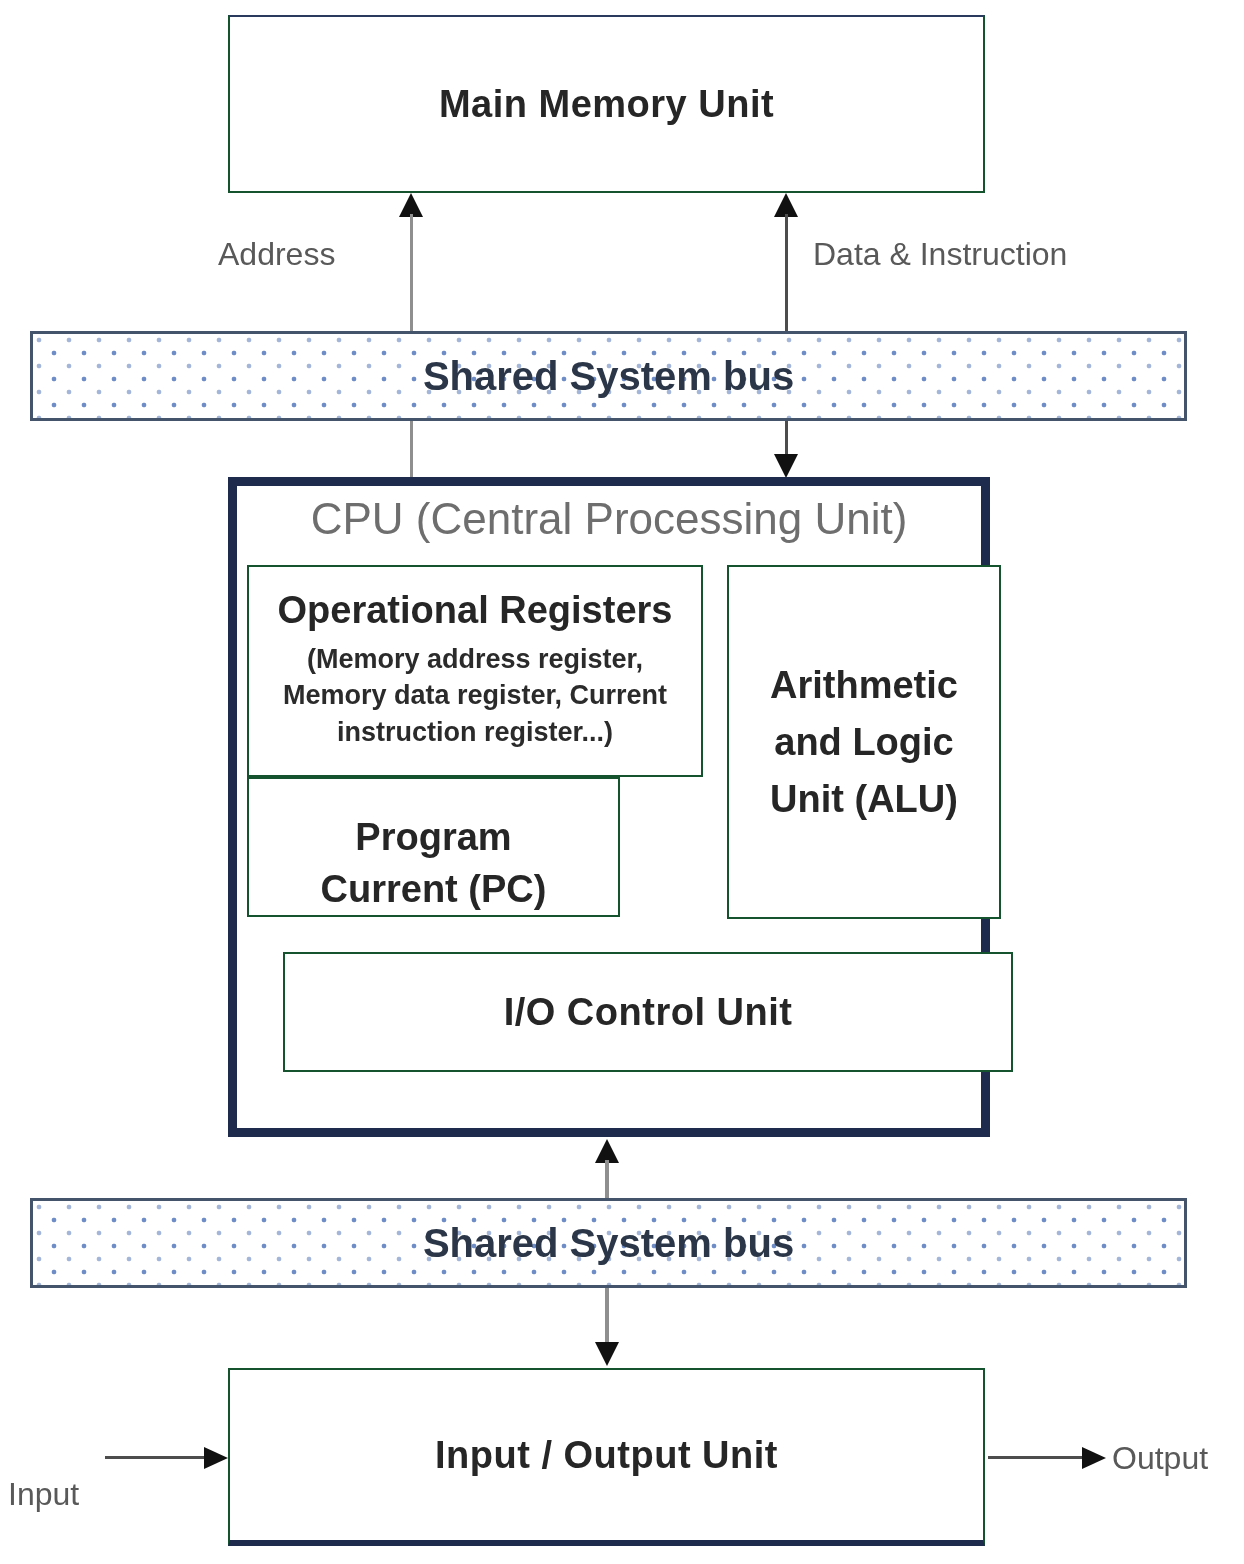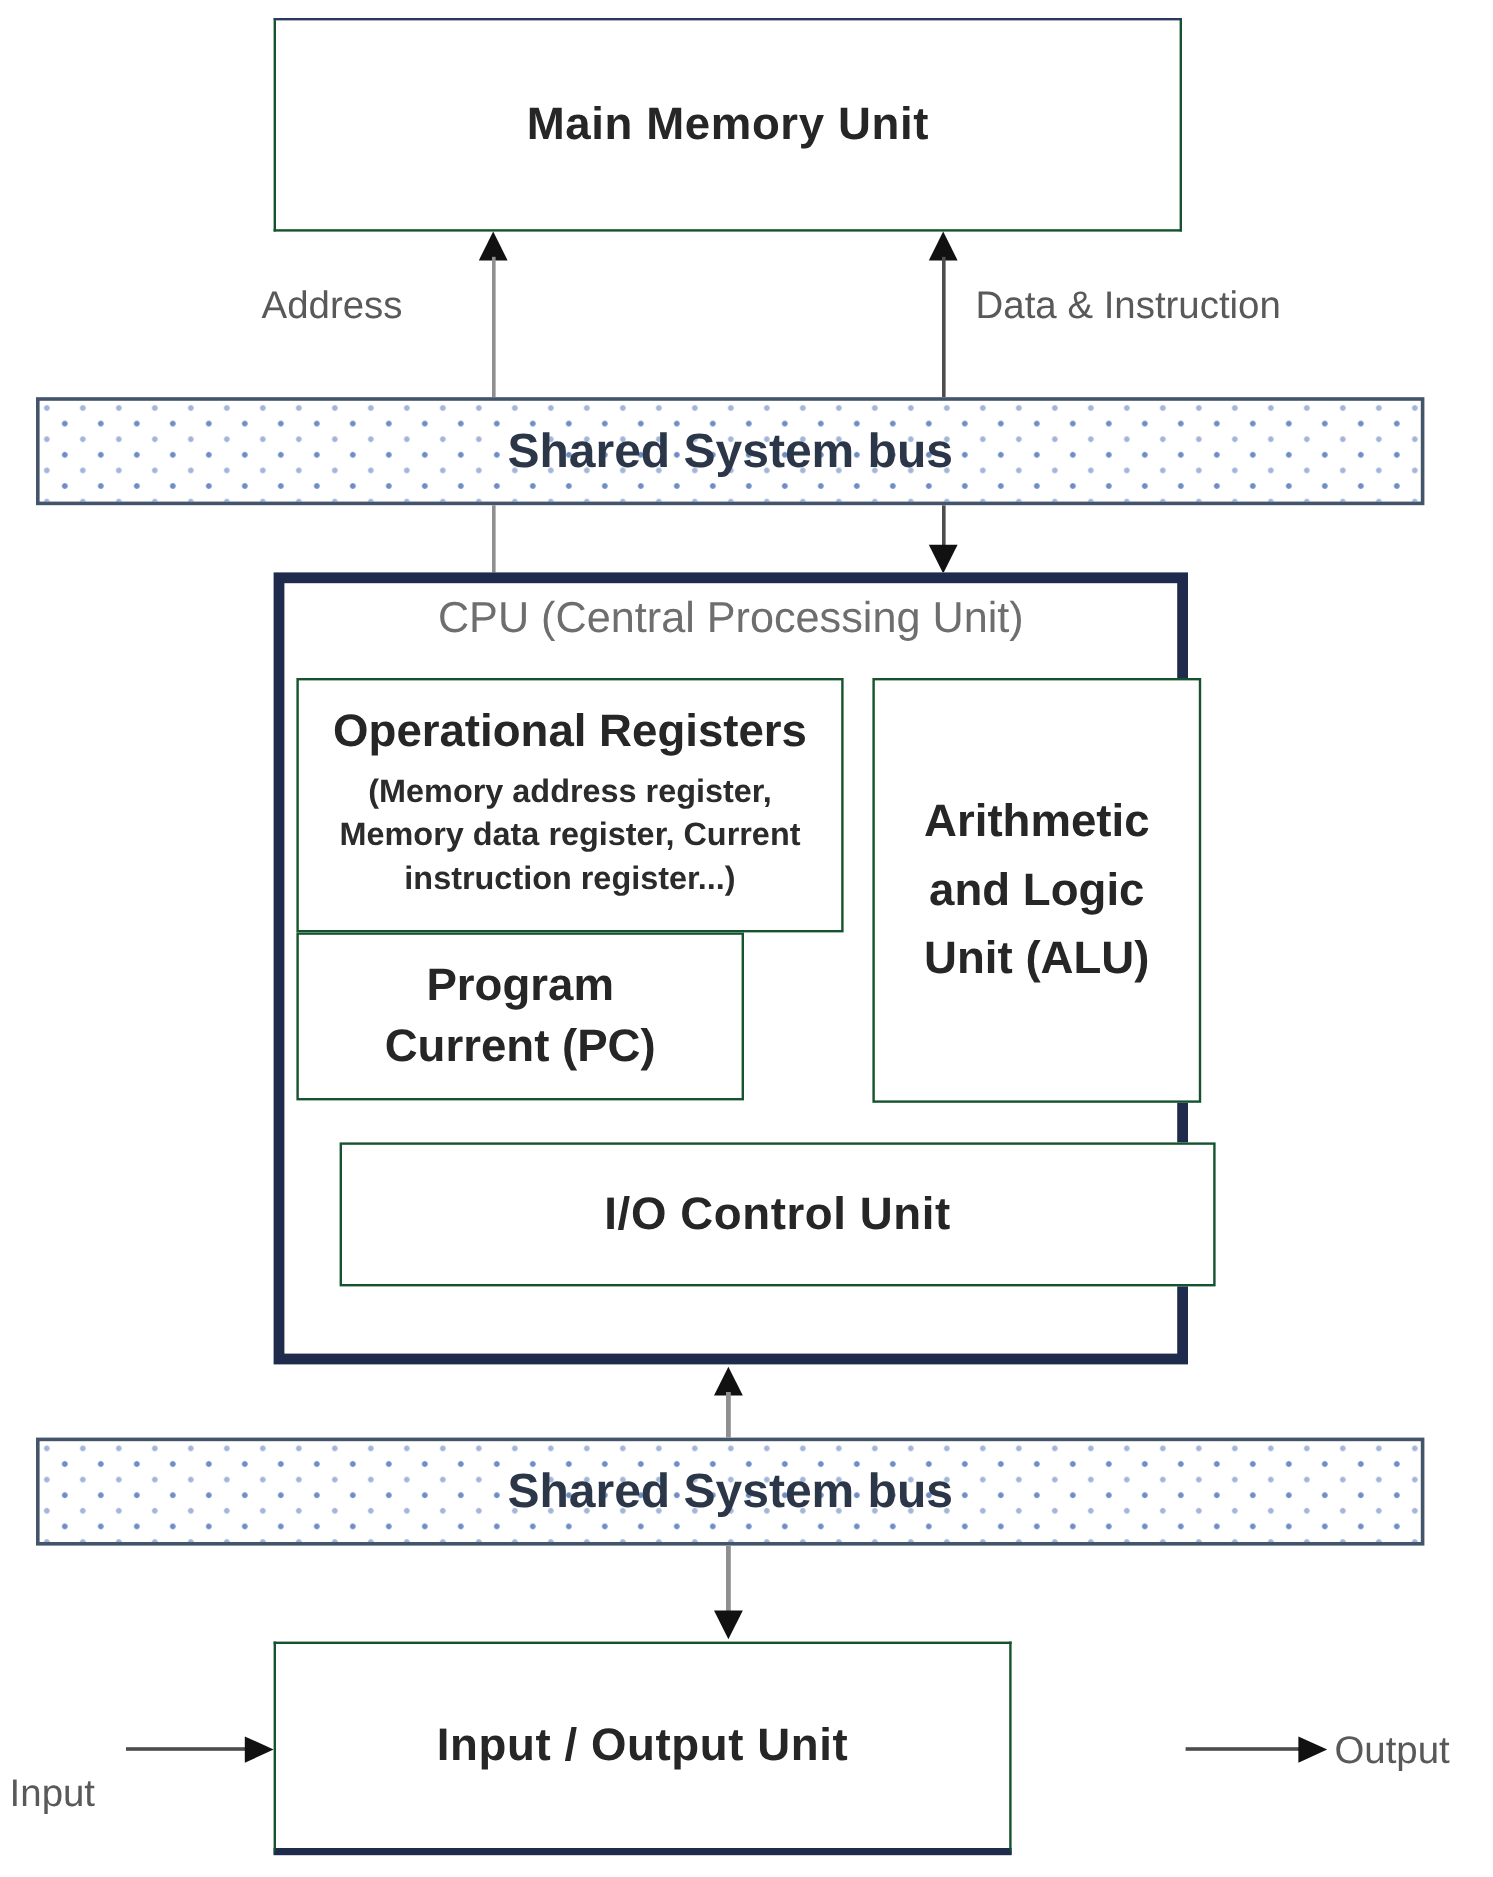--- a/index.html
+++ b/index.html
@@ -18,21 +18,21 @@
       radial-gradient(circle, #6e8cc6 2px, rgba(110,140,198,0) 2.7px),
       radial-gradient(circle, #a3b6da 2px, rgba(163,182,218,0) 2.7px);
     background-size:30px 26px;background-position:6px 6px,21px 19px;
     display:flex;align-items:center;justify-content:center;
   }
   .bus span{font-size:40px;font-weight:700;color:#2b3748;}
   .cpu-outer{
     position:absolute;box-sizing:border-box;border:9px solid #1f2b4d;background:#fff;
   }
   .cpu-title{
-    position:absolute;text-align:center;font-size:36px;color:#6e6e6e;font-weight:400;
+    position:absolute;text-align:center;font-size:44px;color:#6e6e6e;font-weight:400;
   }
   .gray-label{position:absolute;font-size:32px;color:#595959;font-weight:400;}
   .vline,.hline{position:absolute;}
   .arrow-up{position:absolute;width:0;height:0;border-left:12px solid transparent;border-right:12px solid transparent;border-bottom:24px solid #111111;}
   .arrow-down{position:absolute;width:0;height:0;border-left:12px solid transparent;border-right:12px solid transparent;border-top:24px solid #111111;}
   .arrow-right{position:absolute;width:0;height:0;border-top:11px solid transparent;border-bottom:11px solid transparent;border-left:24px solid #111111;}
   .or-title{font-size:38px;font-weight:600;line-height:1.15;}
   .or-sub{font-size:27px;font-weight:700;line-height:1.35;margin-top:8px;color:#2b2b2b;}
   .two-line{font-size:38px;font-weight:600;line-height:1.35;}
   .three-line{font-size:38px;font-weight:600;line-height:1.5;}
@@ -67,21 +67,21 @@
 
   <div class="box" style="left:247px;top:565px;width:456px;height:212px;flex-direction:column;justify-content:flex-start;padding-top:22px;">
     <div class="or-title">Operational Registers</div>
     <div class="or-sub">
       <div>(Memory address register,</div>
       <div>Memory data register,  Current</div>
       <div>instruction register...)</div>
     </div>
   </div>
 
-  <div class="box" style="left:247px;top:777px;width:373px;height:140px;">
+  <div class="box" style="left:247px;top:777px;width:373px;height:140px;align-items:flex-end;">
     <div class="two-line">
       <div>Program</div>
       <div>Current (PC)</div>
     </div>
   </div>
 
   <div class="box" style="left:727px;top:565px;width:274px;height:354px;">
     <div class="three-line">
       <div>Arithmetic</div>
       <div>and Logic</div>
@@ -96,21 +96,21 @@
   <div class="arrow-up" style="left:595px;top:1139px;"></div>
   <div class="vline" style="left:605px;top:1160px;width:4px;height:38px;background:#8f8f8f;"></div>
 
   <div class="bus" style="left:30px;top:1198px;width:1157px;height:90px;">
     <span>Shared System bus</span>
   </div>
 
   <div class="vline" style="left:605px;top:1288px;width:4px;height:56px;background:#8f8f8f;"></div>
   <div class="arrow-down" style="left:595px;top:1342px;"></div>
 
-  <div class="box" style="left:228px;top:1368px;width:615px;height:178px;border-bottom:6px solid #1f2b4d;">
+  <div class="box" style="left:228px;top:1368px;width:757px;height:178px;border-bottom:6px solid #1f2b4d;">
     <span class="big-label">Input / Output Unit</span>
   </div>
 
   <div class="gray-label" style="left:8px;top:1440px;margin-top:36px;">Input</div>
   <div class="hline" style="left:105px;top:1456px;width:102px;height:3px;background:#4d4d4d;"></div>
   <div class="arrow-right" style="left:204px;top:1447px;"></div>
 
   <div class="hline" style="left:988px;top:1456px;width:96px;height:3px;background:#4d4d4d;"></div>
   <div class="arrow-right" style="left:1082px;top:1447px;"></div>
   <div class="gray-label" style="left:1112px;top:1440px;">Output</div>

